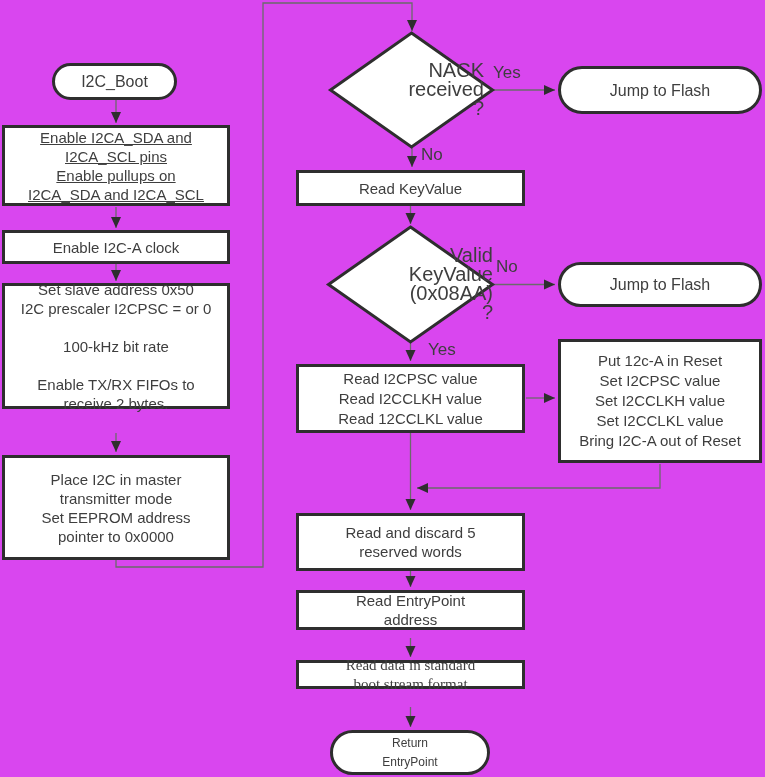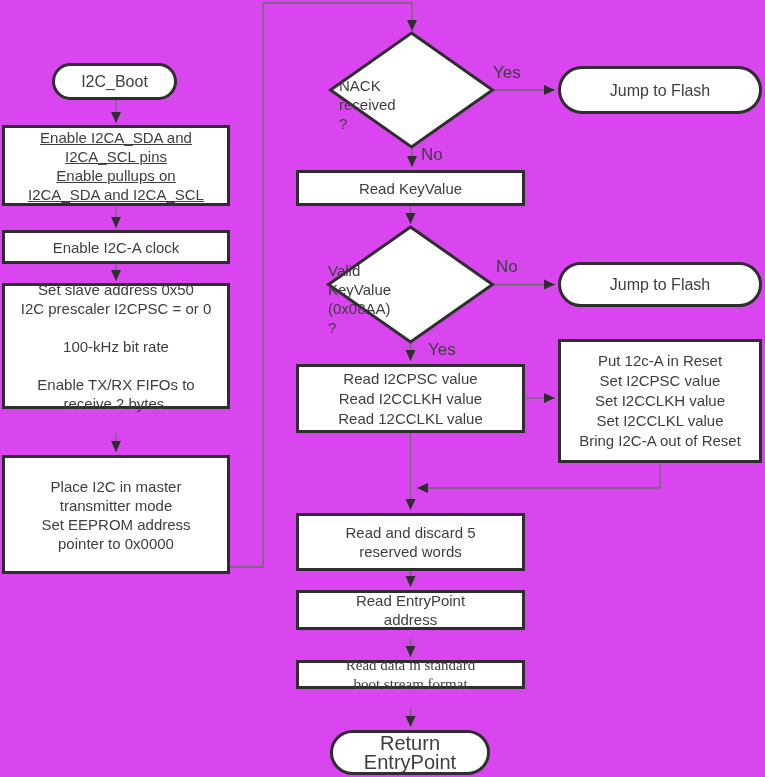--- a/index.html
+++ b/index.html
@@ -19,22 +19,22 @@
     text-align:center;
     background:#ffffff;
     border:3px solid #2e2e2e;
     box-sizing:border-box;
     font-size:15px;line-height:19px;
     white-space:pre-line;
   }
   .terminator{border-radius:26px;font-size:16px;}
   .dtext{
     position:absolute;z-index:3;
-    text-align:left;white-space:pre-line;
-    font-size:15px;line-height:19px;margin-top:15px;
+    text-align:right;white-space:pre-line;
+    font-size:20px;line-height:19px;
   }
   .lbl{
     position:absolute;z-index:3;
     font-size:17px;line-height:17px;
   }
   .lh20{line-height:20px;}
 </style>
 </head>
 <body>
 
@@ -80,21 +80,21 @@
   <div class="node" style="left:2px;top:230px;width:228px;height:34px;">Enable I2C-A clock</div>
 
   <div class="node" style="left:2px;top:283px;width:228px;height:126px;">Set slave address 0x50
 I2C prescaler I2CPSC = or 0
 
 100-kHz bit rate
 
 Enable TX/RX FIFOs to
 receive 2 bytes.</div>
 
-  <div class="node" style="left:2px;top:455px;width:228px;height:119px;">Place I2C in master
+  <div class="node" style="left:2px;top:455px;width:228px;height:105px;">Place I2C in master
 transmitter mode
 Set EEPROM address
 pointer to 0x0000</div>
 
   <div class="dtext" style="left:339px;top:61px;width:145px;">NACK
 received
 ?</div>
 
   <div class="dtext" style="left:328px;top:246px;width:165px;">Valid
 KeyValue
@@ -119,21 +119,21 @@
 
   <div class="node" style="left:296px;top:513px;width:229px;height:58px;">Read and discard 5
 reserved words</div>
 
   <div class="node" style="left:296px;top:590px;width:229px;height:40px;">Read EntryPoint
 address</div>
 
   <div class="node" style="left:296px;top:660px;width:229px;height:29px;font-family:Liberation Serif, serif;">Read data in standard
 boot stream format</div>
 
-  <div class="node terminator" style="left:330px;top:730px;width:160px;height:45px;font-size:20px;">Return
+  <div class="node terminator" style="left:330px;top:730px;width:160px;height:45px;font-size:12px;">Return
 EntryPoint</div>
 
   <span class="lbl" style="left:493px;top:64px;">Yes</span>
   <span class="lbl" style="left:421px;top:146px;">No</span>
   <span class="lbl" style="left:496px;top:258px;">No</span>
   <span class="lbl" style="left:428px;top:341px;">Yes</span>
 
 </div>
 
 </body></html>

